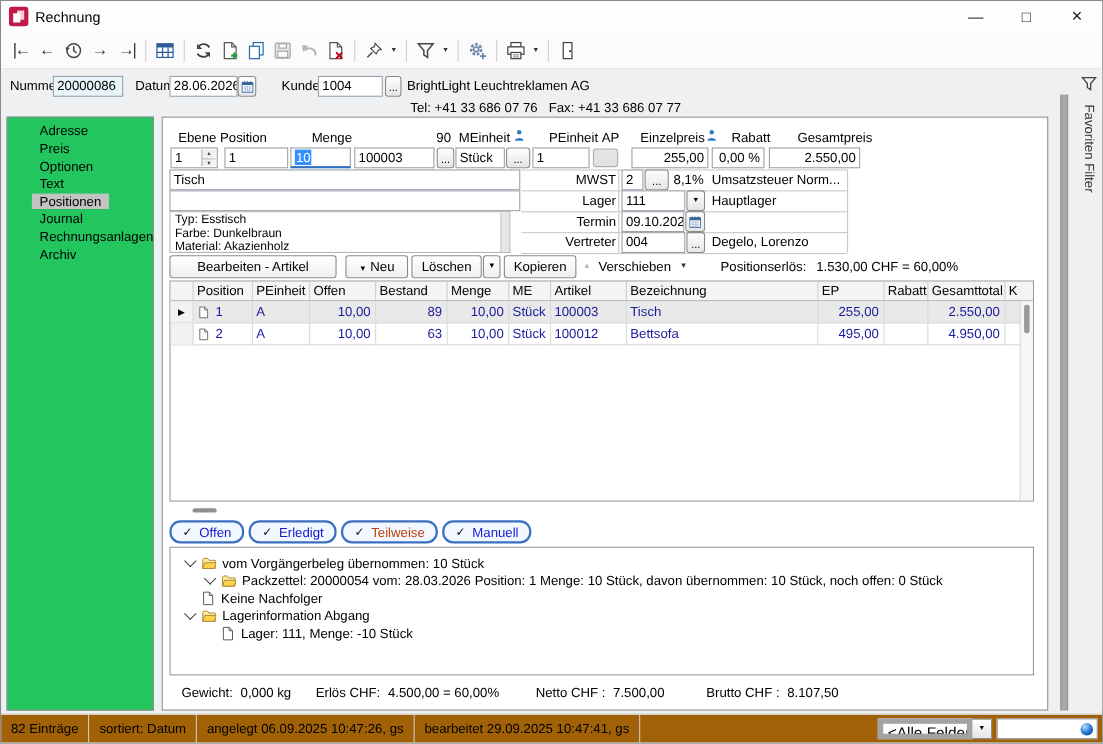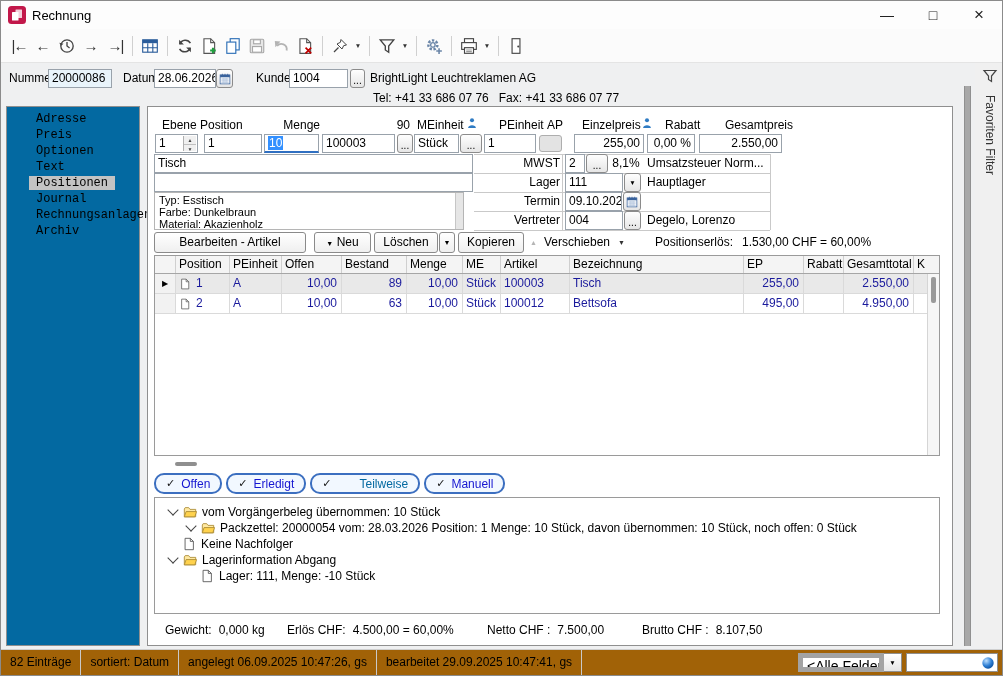--- a/index.html
+++ b/index.html
@@ -20,21 +20,21 @@
   .ic16{width:16px;height:16px;}
   .ic14{width:14px;height:14px;}
   .ic12{width:12px;height:12px;}
   
   .hdrbar{position:absolute;left:0;top:62px;right:0;height:43px;background:#eff0f1;}
   .hlbl{position:absolute;font-size:12px;line-height:19px;white-space:nowrap;}
   .fld{position:absolute;height:19px;background:#fff;border:1px solid #99a2ab;box-sizing:border-box;font-size:12px;line-height:17px;padding:0 3px;white-space:nowrap;overflow:hidden;}
   .fld.r{text-align:right;}
   .mini-btn{position:absolute;height:19px;box-sizing:border-box;border:1px solid #8b8b8b;background:linear-gradient(#fefefe,#e6e6e6);border-radius:3px;text-align:center;font-size:10px;line-height:13px;display:flex;align-items:center;justify-content:center;}
   
-  .sidebar{position:absolute;left:5px;top:105px;width:134px;height:540px;background:#0369a1;border:1px solid #8f8f8f;box-sizing:border-box;padding-top:4px;font-family:Liberation Mono, monospace;}
+  .sidebar{position:absolute;left:5px;top:105px;width:134px;height:540px;background:#22c55e;border:1px solid #8f8f8f;box-sizing:border-box;padding-top:4px;}
   .side-item{height:16px;line-height:16px;padding-left:22px;white-space:nowrap;}
   .side-item span{padding:0 7px;}
   .side-item.selected span{background:#c3c3c3;}
   
   .panel{position:absolute;left:146px;top:105px;width:806px;height:540px;background:#fff;border:1px solid #8f8f8f;box-sizing:border-box;}
   .lbl{position:absolute;top:11px;height:14px;font-size:12px;white-space:nowrap;}
   .hline{position:absolute;height:1px;background:#c9c9c9;}
   .vline{position:absolute;width:1px;background:#c9c9c9;}
   .spin{position:absolute;right:1px;top:1px;bottom:1px;width:12px;border-left:1px solid #b0b0b0;display:flex;flex-direction:column;background:#f0f0f0;}
   .sup,.sdn{flex:1;font-size:5px;line-height:8px;text-align:center;color:#444;}
@@ -473,21 +473,21 @@
       <div class="fbtn">
           <span class="fchk">✓</span>
           <span style="color: rgb(22, 22, 209);">Offen</span>
         </div>
       <div class="fbtn">
           <span class="fchk">✓</span>
           <span style="color: rgb(22, 22, 209);">Erledigt</span>
         </div>
       <div class="fbtn">
           <span class="fchk">✓</span>
-          <span style="color: #0369a1; margin-left: 22px;">Teilweise</span>
+          <span style="color: #c2410c;">Teilweise</span>
         </div>
       <div class="fbtn">
           <span class="fchk">✓</span>
           <span style="color: rgb(22, 22, 209);">Manuell</span>
         </div>
     </div>
 
     <div class="tree">
       <div class="trew" style="padding-left:14px">
           <span class="chev"></span>

